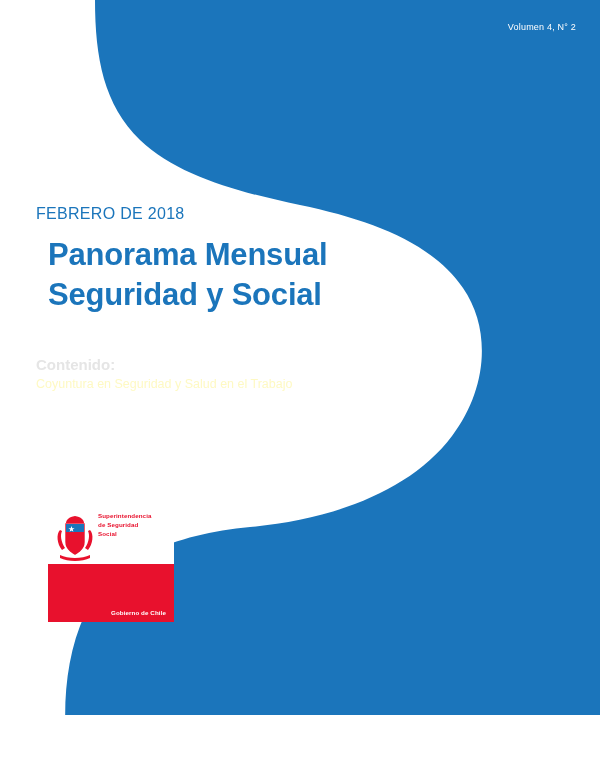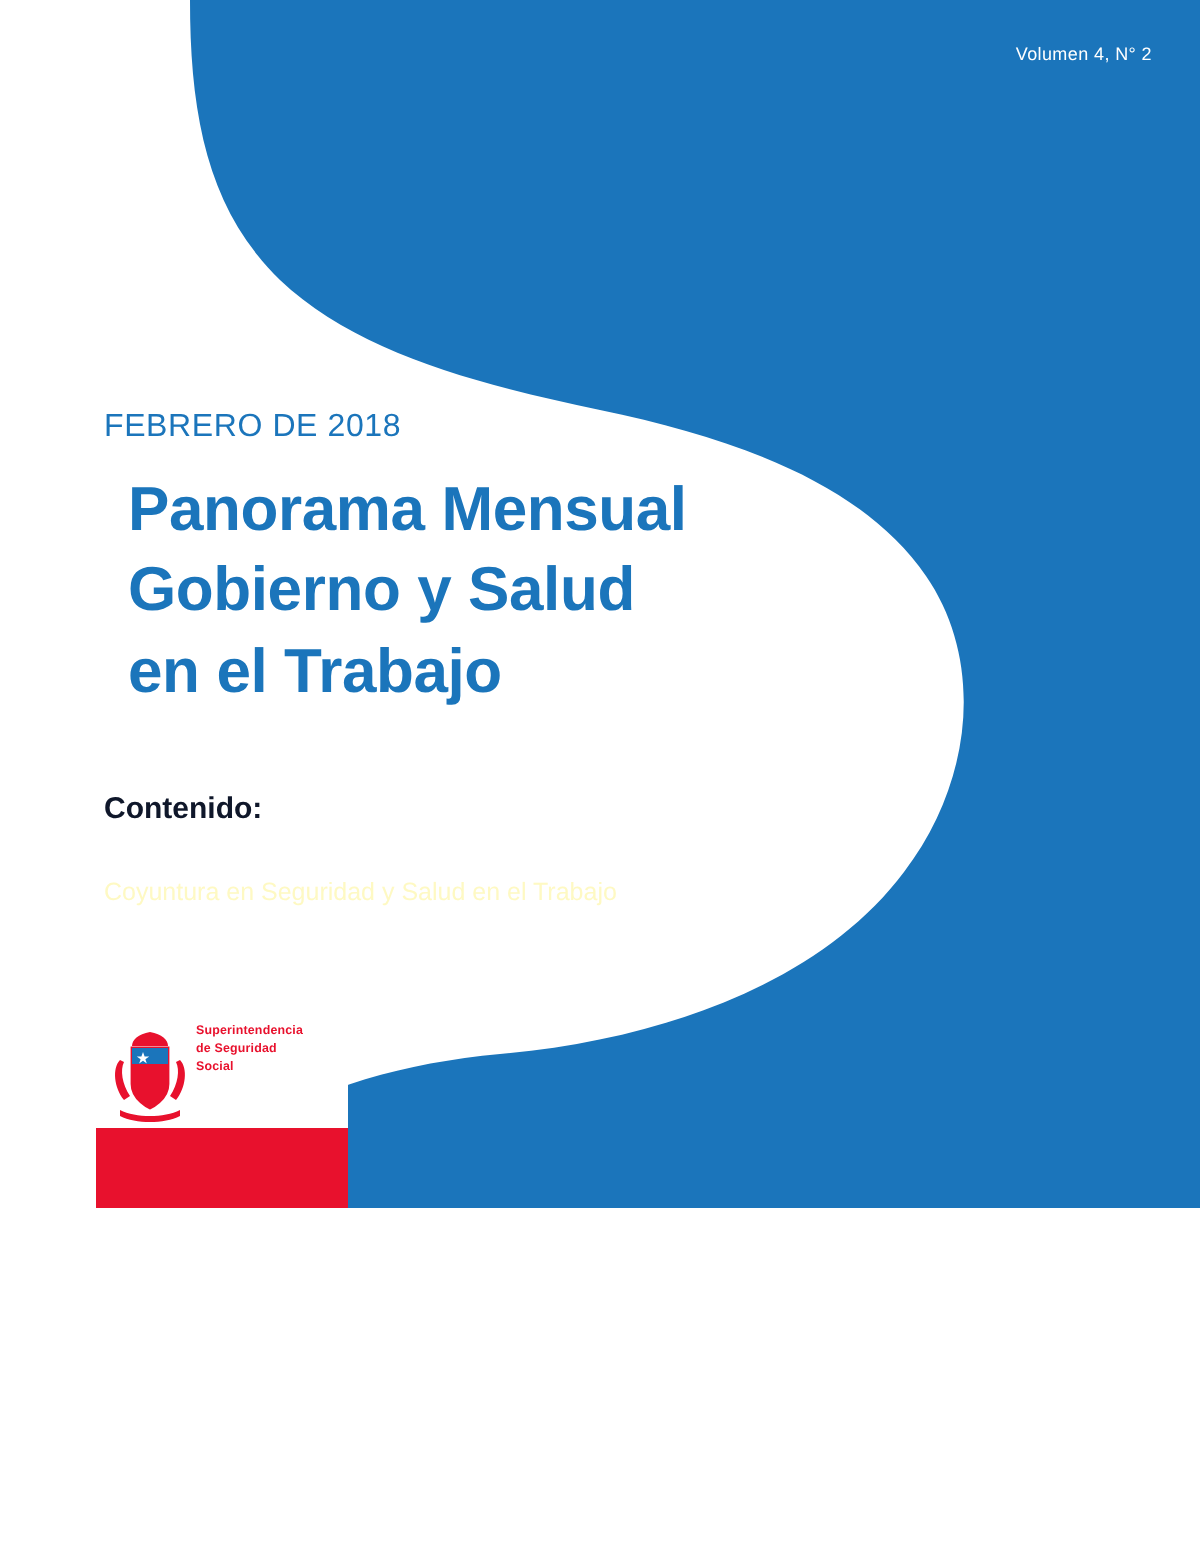--- a/index.html
+++ b/index.html
@@ -10,21 +10,21 @@
     width: 600px;
     height: 776px;
     font-family: "Liberation Sans", sans-serif;
     background: #ffffff;
     overflow: hidden;
   }
 
   .page {
     position: relative;
     width: 600px;
-    height: 604px;
+    height: 715px;
     background: #1b75bb;
     overflow: hidden;
   }
 
   
   .swoosh {
     position: absolute;
     inset: 0;
     width: 600px;
     height: 776px;
@@ -35,21 +35,21 @@
     top: 22px;
     right: 24px;
     color: #ffffff;
     font-size: 9px;
     letter-spacing: 0.2px;
     font-weight: 400;
   }
 
   .content {
     position: absolute;
-    left: 52px;
+    left: 36px;
     top: 205px;
     width: 420px;
   }
 
   .issue-date {
     color: #1b75bb;
     font-size: 16px;
     font-weight: 400;
     letter-spacing: 0.3px;
     margin: 0 0 6px 0;
@@ -61,22 +61,22 @@
     font-weight: bold;
     line-height: 1.3;
     margin: 12px;
     letter-spacing: -0.2px;
   }
   .main-title .line {
     display: block;
   }
 
   .contents-heading {
-    margin: 40px 0 24px 0;
-    color: #0f172a;
+    margin: 40px 0 2px 0;
+    color: #e5e5e5;
     font-size: 15px;
     font-weight: bold;
   }
 
   .contents-list {
     margin: 0;
     padding: 0;
     list-style: none;
   }
   .contents-list li {
@@ -149,22 +149,21 @@
              C214,209 158,190 126,156 C92,120 82,60 82,0 Z"></path>
   </svg>
 
   <div class="volume-label">Volumen 4,  N° 2</div>
 
   <div class="content">
     <div class="issue-date">FEBRERO DE 2018</div>
 
     <h1 class="main-title">
       <span class="line">Panorama Mensual</span>
-      <span class="line">Gobierno y Salud</span>
-      <span class="line">en el Trabajo</span>
+      <span class="line">Seguridad y Social</span>
     </h1>
 
     <div class="contents-heading">Contenido:</div>
     <ul class="contents-list">
       <li>Coyuntura en Seguridad y Salud en el Trabajo</li>
     </ul>
   </div>
 
   <div class="logo">
     <div class="logo-top">

